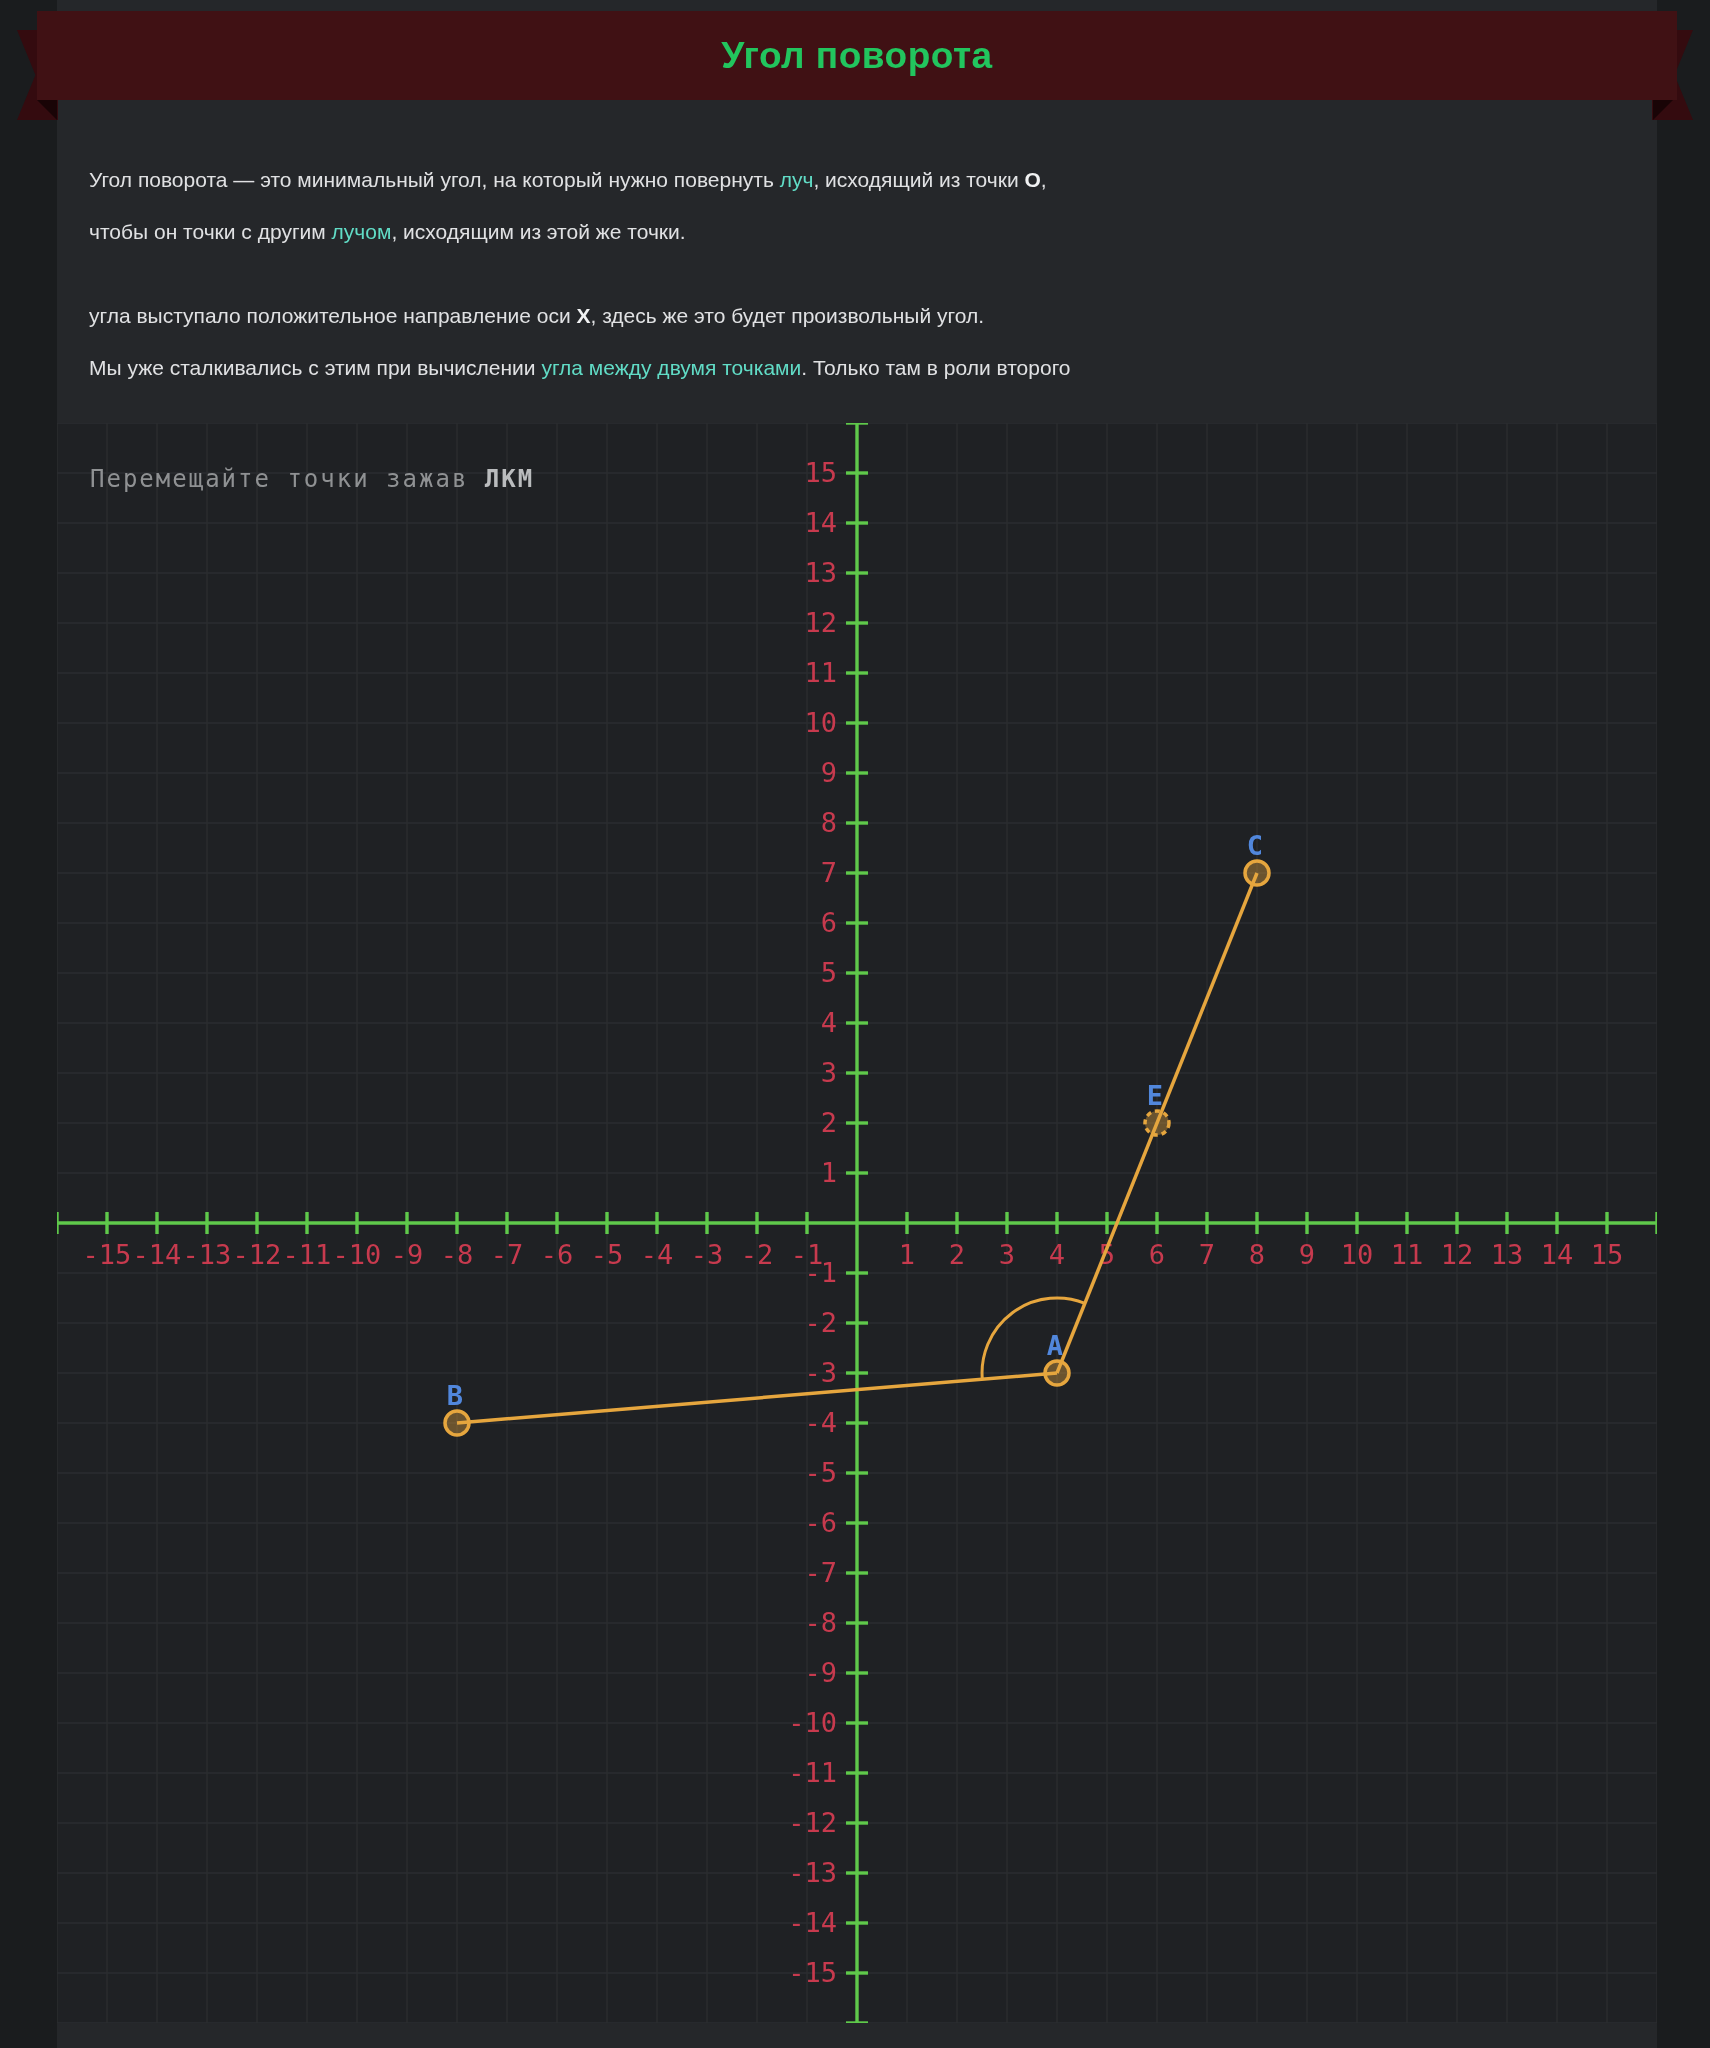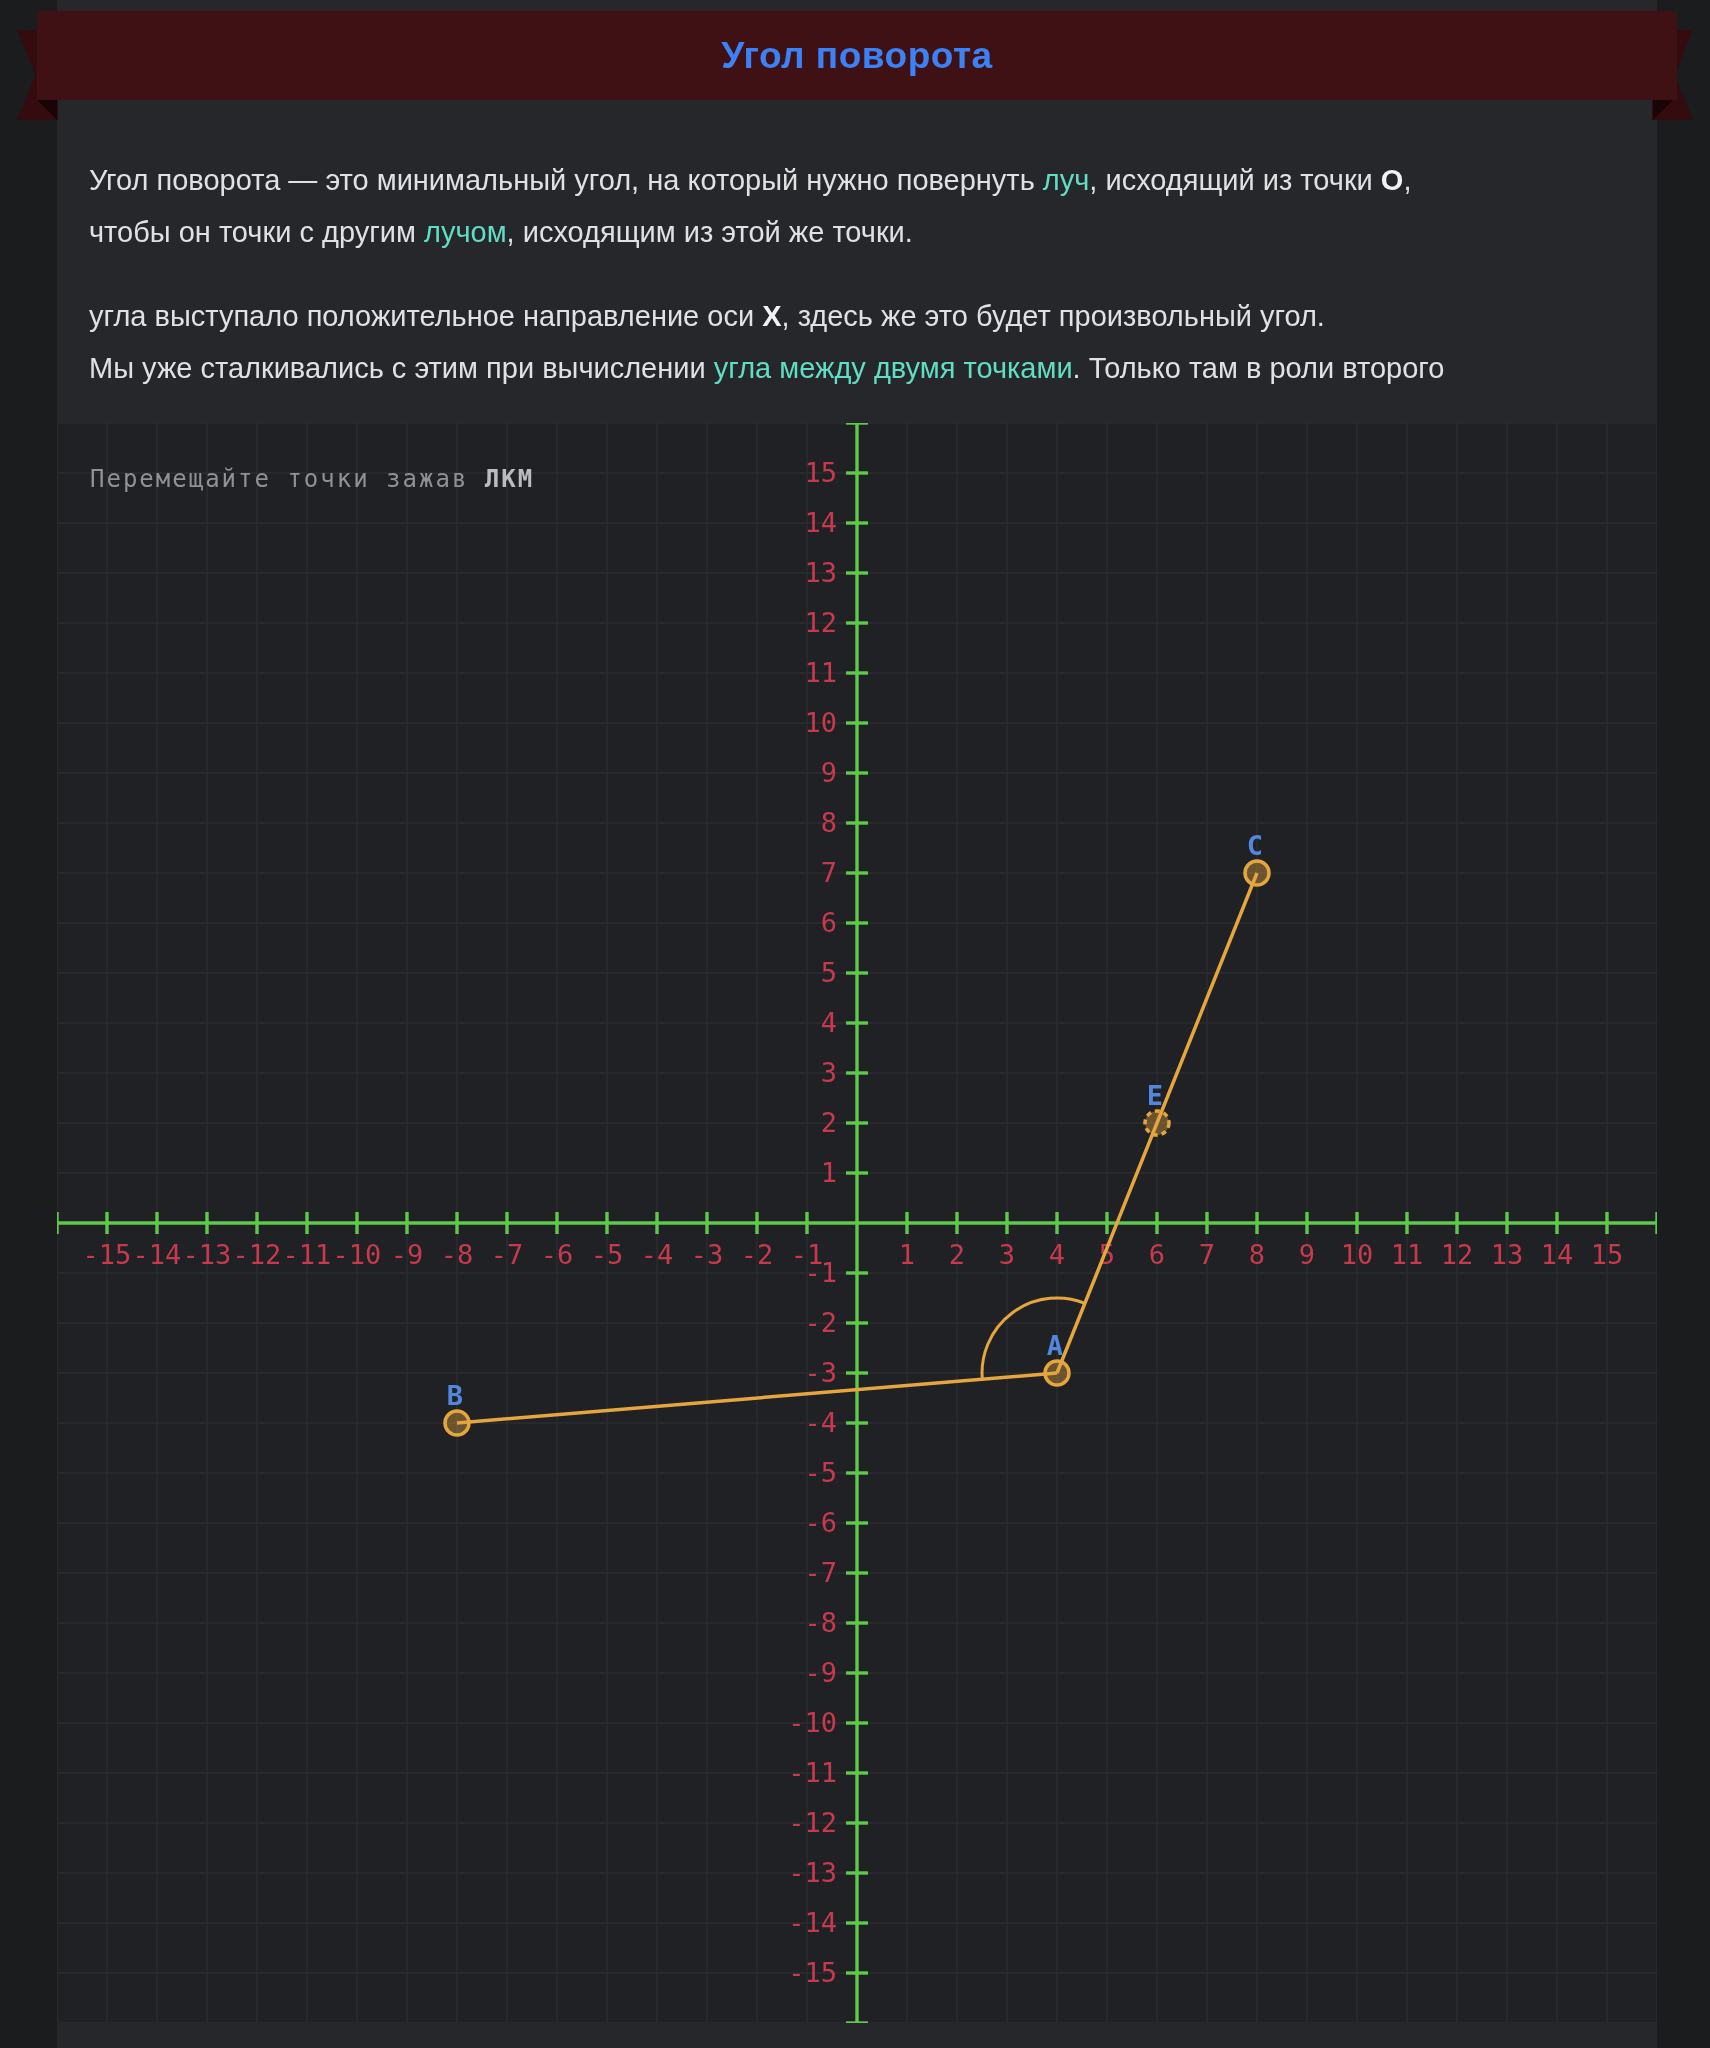--- a/index.html
+++ b/index.html
@@ -9,26 +9,26 @@
 
   
   .ribbon-tail{position:absolute;top:30px;width:41px;height:90px;background:#340b0f;z-index:1;}
   .ribbon-tail.left{left:17px;clip-path:polygon(0 0,100% 0,100% 100%,0 100%,45% 50%);}
   .ribbon-tail.right{left:1652px;clip-path:polygon(0 0,100% 0,55% 50%,100% 100%,0 100%);}
   .ribbon-fold{position:absolute;top:100px;width:20px;height:20px;background:#190406;z-index:2;}
   .ribbon-fold.left{left:37px;clip-path:polygon(0 0,100% 0,100% 100%);}
   .ribbon-fold.right{left:1653px;clip-path:polygon(0 0,100% 0,0 100%);}
   .banner{position:absolute;left:37px;top:11px;width:1640px;height:89px;background:#401114;z-index:3;}
   .banner h1{margin:0;height:89px;line-height:89px;text-align:center;
-             font-size:37px;font-weight:bold;color:#3b82f6;letter-spacing:.5px;}
+             font-size:37px;font-weight:bold;color:#22c55e;letter-spacing:.5px;}
 
   
   .intro{position:absolute;left:89px;top:154px;width:1545px;z-index:3;}
   .intro .line{height:52px;line-height:52px;white-space:nowrap;
-               font-size:29px;color:#e0e1e3;}
+               font-size:21px;color:#e0e1e3;}
   .intro .para{margin:0 0 32px 0;}
   .intro a.link{color:#61dcc6;text-decoration:none;cursor:pointer;}
   .intro .b{font-weight:bold;color:#f1f2f3;}
 
   
   .canvas-wrap{position:absolute;left:57px;top:423px;width:1600px;height:1600px;
                background:#1f2124;z-index:3;cursor:default;}
   .canvas-wrap svg{display:block;}
   .hint{position:absolute;left:33px;top:42px;
         font-family:"DejaVu Sans Mono",monospace;font-size:24px;letter-spacing:2px;

